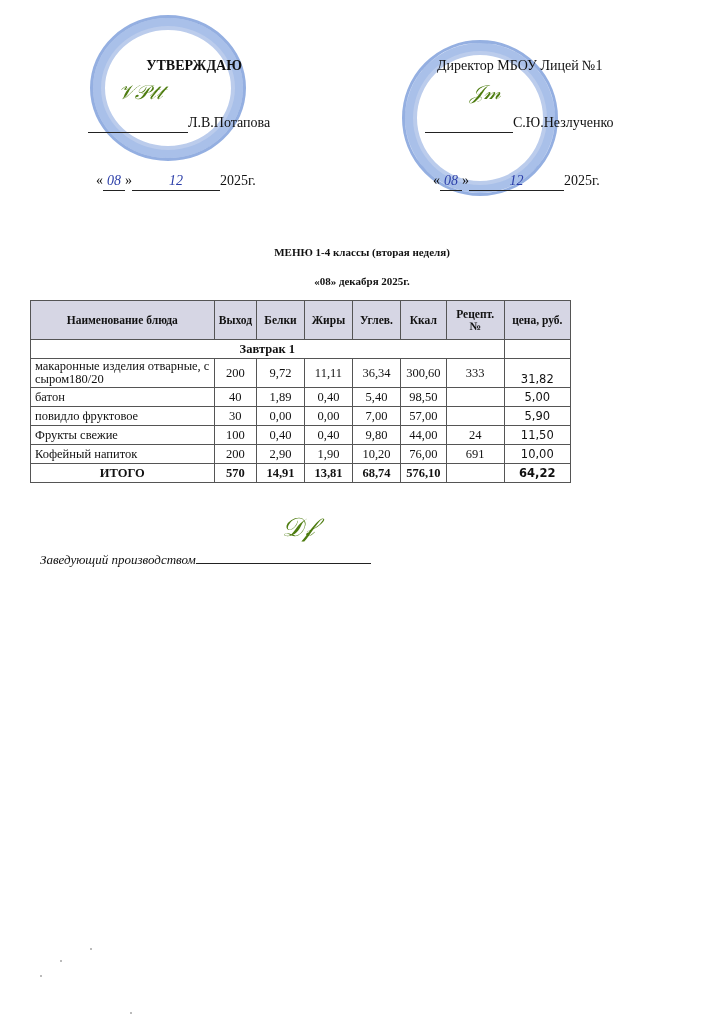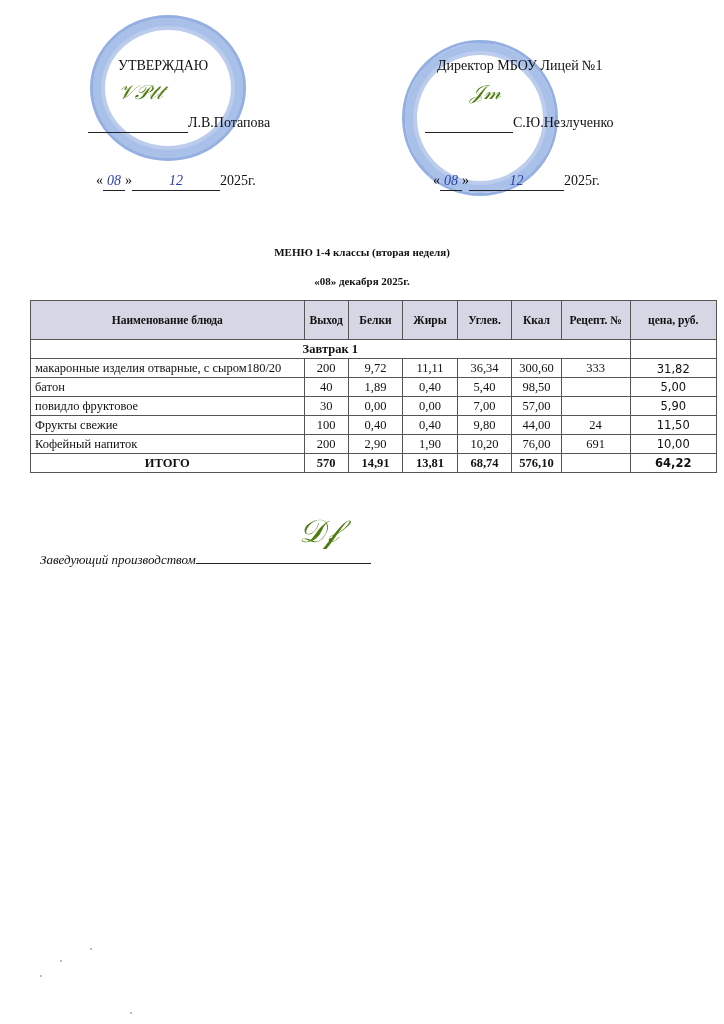--- a/index.html
+++ b/index.html
@@ -3,29 +3,29 @@
 <meta charset="utf-8">
 <style>
   html, body { margin:0; padding:0; background:#ffffff; }
   body { width:724px; height:1024px; position:relative; overflow:hidden;
          font-family:"Liberation Serif", serif; color:#111; }
   .stamp { position:absolute; border-radius:50%; border:3px solid rgba(60,110,200,0.55);
            box-shadow: inset 0 0 0 8px rgba(90,140,220,0.18), inset 0 0 0 12px rgba(60,110,200,0.35); }
   .stamp.left { left:90px; top:15px; width:150px; height:140px; }
   .stamp.right { left:402px; top:40px; width:150px; height:150px; }
   .approve { position:absolute; font-size:14px; line-height:19px; }
-  .approve .title { font-weight:normal; }
+  .approve .title { font-weight:bold;text-align:center; }
   .approve.left { left:88px; top:56px; }
   .approve.left .title { padding-left:30px; }
   .approve.right { left:425px; top:56px; }
   .approve.right .title { padding-left:28px; }
   .uline { display:inline-block; border-bottom:1px solid #222;margin-top:38px; }
   .sig { position:absolute; color:#4d7c0f; font-family:"DejaVu Serif", serif; font-style:italic; font-size:20px; }
   .heading { position:absolute; left:0; width:724px; text-align:center; font-weight:bold; font-size:11px; }
-  table.menu { position:absolute; left:30px; top:300px; width:687px; border-collapse:collapse; font-size:12.5px;padding-left:30px; }
+  table.menu { position:absolute; left:30px; top:300px; width:541px; border-collapse:collapse; font-size:12.5px;padding-left:30px; }
   table.menu td, table.menu th { border:1px solid #555; padding:1px 4px; height:16px; }
   table.menu th { background:#d6d6e4; font-weight:bold; font-size:11.5px; height:36px; text-align:center; }
   table.menu td.num { text-align:center; }
   table.menu td.price { text-align:center; font-family:"DejaVu Sans", sans-serif; font-size:11.5px; }
   table.menu td.section { text-align:center; font-weight:bold; border-right:none; }
   table.menu tr.total td { font-weight:bold; }
   table.menu tr.total td.name { text-align:center; }
   .footer { position:absolute; left:40px; top:552px; font-size:13px;font-style:italic; }
   .footer .line { display:inline-block; width:175px; border-bottom:1px solid #222; vertical-align:baseline; }
   .specks { position:absolute; width:2px; height:2px; background:#bbb; }
@@ -144,18 +144,18 @@
       <td class="num">576,10</td>
       <td class="num"></td>
       <td class="price">64,22</td>
     </tr>
   </tbody>
 </table>
 
 <div class="footer">
   <span>Заведующий производством</span><span class="line"></span>
 </div>
-<div class="sig" style="left:299px;top:512px;font-size:32px">𝒟𝒻</div>
+<div class="sig" style="left:282px;top:512px;font-size:26px">𝒟𝒻</div>
 
 <div class="specks" style="left:40px;top:975px"></div>
 <div class="specks" style="left:60px;top:960px"></div>
 <div class="specks" style="left:90px;top:948px"></div>
 <div class="specks" style="left:130px;top:1012px"></div>
 
 </body></html>

